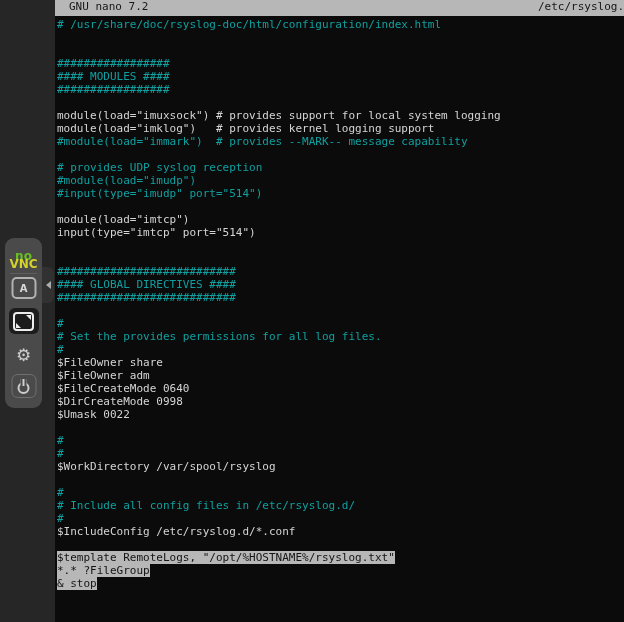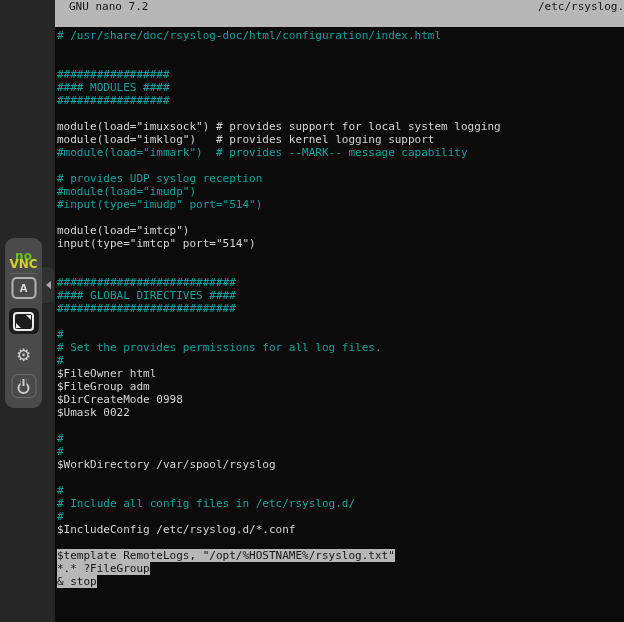--- a/index.html
+++ b/index.html
@@ -11,21 +11,21 @@
     font-family:"DejaVu Sans Mono", monospace;
   }
 
   
   .terminal {
     position:absolute; left:55px; top:0;
     width:569px; height:622px;
     background:#0b0b0b;
   }
   .titlebar {
-    height:27px;
+    height:16px;
     background:#b7b7b7;
     color:#161616;
     font-size:11px; line-height:13px;
     display:flex; justify-content:space-between;
     white-space:pre;
     overflow:hidden;
   }
   .titlebar .tleft { padding-left:14px; }
   .term-body { padding:2px 0 0 2px; }
   .line {
@@ -147,22 +147,23 @@
       <div class="line code">input(type="imtcp" port="514")</div>
       <div class="line blank"></div>
       <div class="line blank"></div>
       <div class="line comment">###########################</div>
       <div class="line comment">#### GLOBAL DIRECTIVES ####</div>
       <div class="line comment">###########################</div>
       <div class="line blank"></div>
       <div class="line comment">#</div>
       <div class="line comment"># Set the provides permissions for all log files.</div>
       <div class="line comment">#</div>
-      <div class="line code">$FileOwner html</div>
-      <div class="line code">$FileGroup adm</div>
+      <div class="line code">$FileOwner share</div>
+      <div class="line code">$FileOwner adm</div>
+      <div class="line code">$FileCreateMode 0640</div>
       <div class="line code">$DirCreateMode 0998</div>
       <div class="line code">$Umask 0022</div>
       <div class="line blank"></div>
       <div class="line comment">#</div>
       <div class="line comment">#</div>
       <div class="line code">$WorkDirectory /var/spool/rsyslog</div>
       <div class="line blank"></div>
       <div class="line comment">#</div>
       <div class="line comment"># Include all config files in /etc/rsyslog.d/</div>
       <div class="line comment">#</div>

